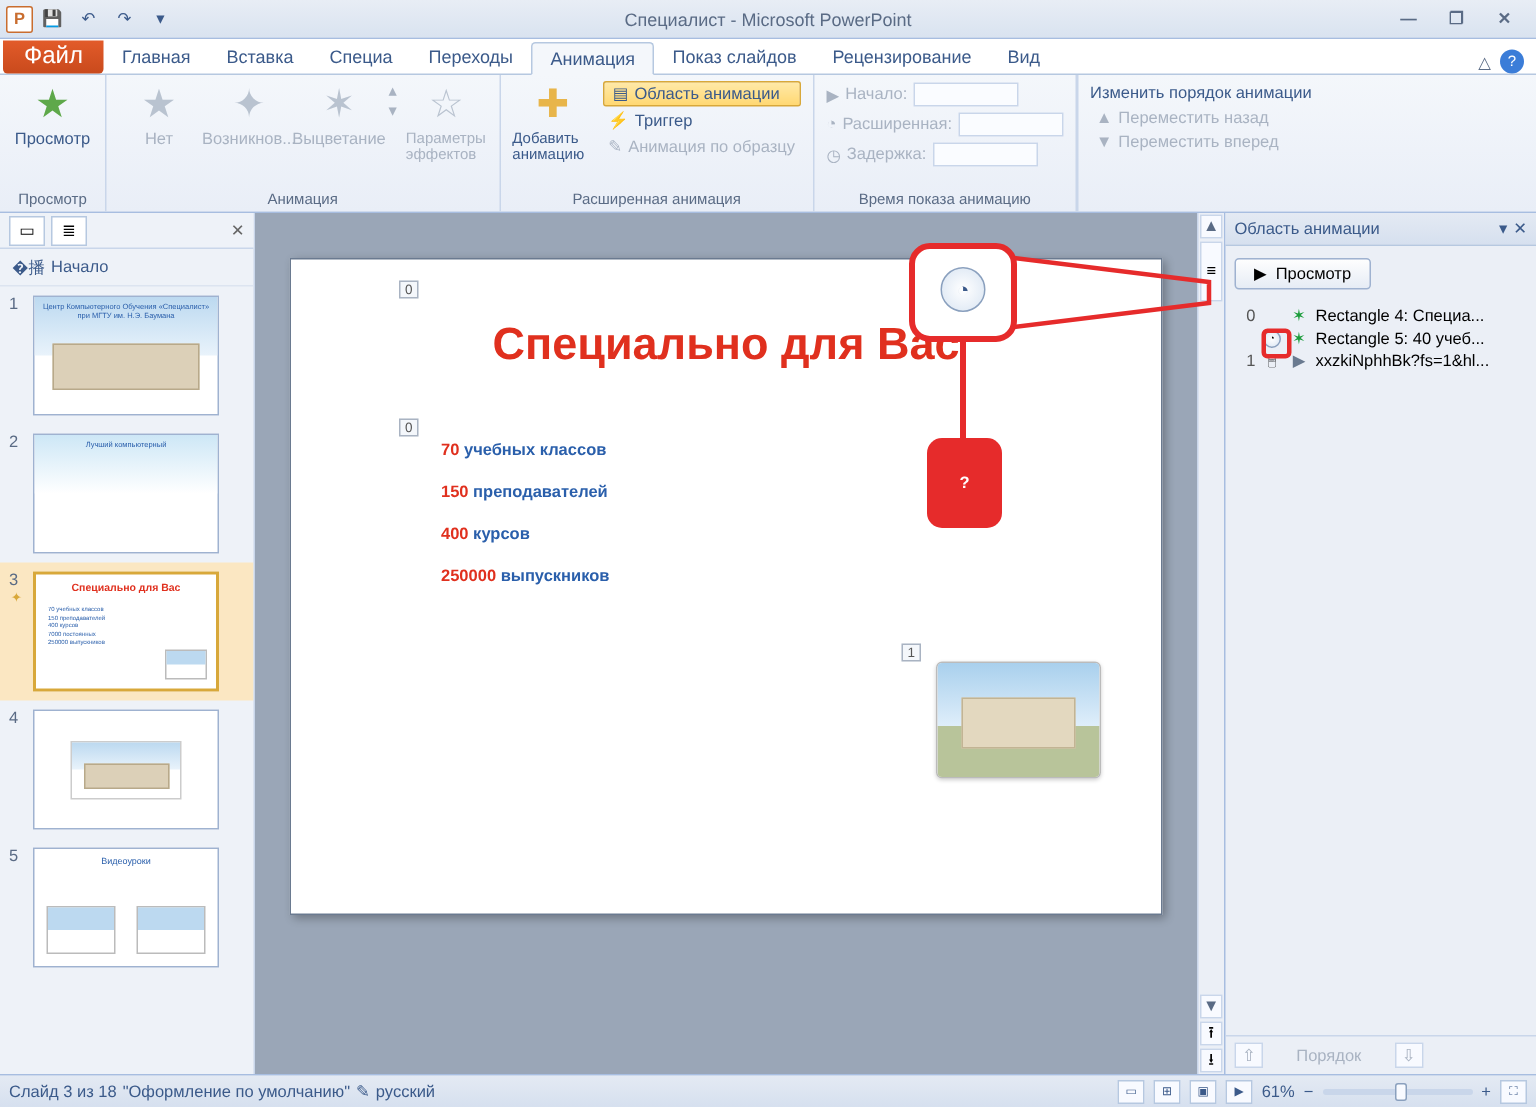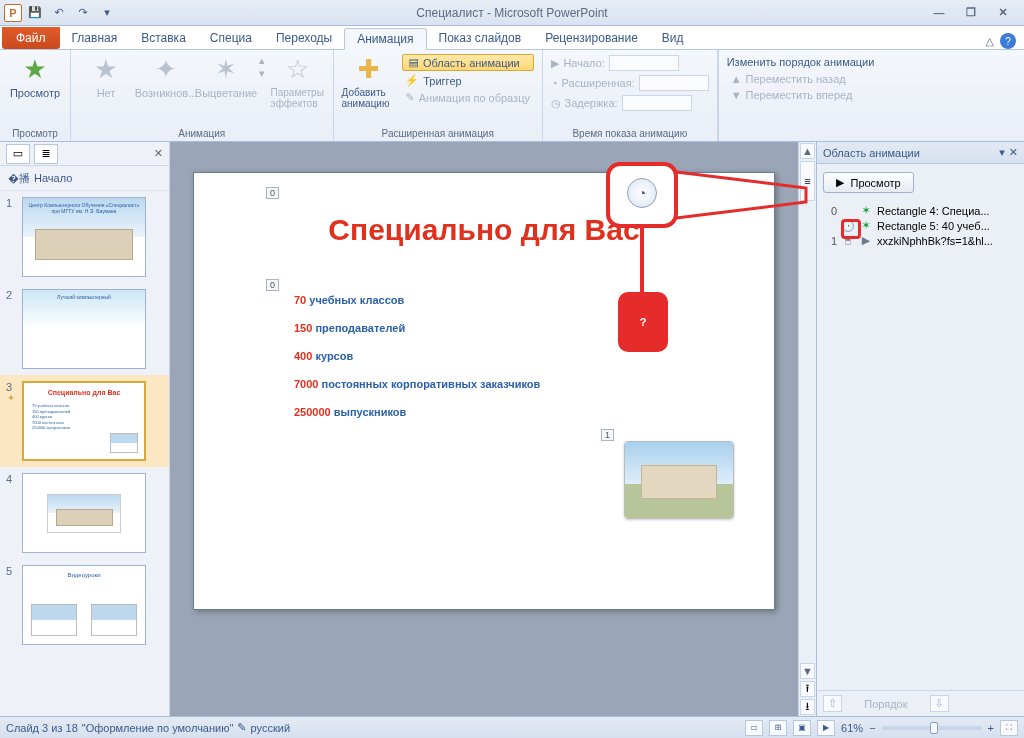--- a/index.html
+++ b/index.html
@@ -9,21 +9,21 @@
 .titlebar { height: 26px; background: linear-gradient(#e8edf5,#d9e3f0); display: flex; align-items: center; border-bottom: 1px solid #a7bde0; position: relative; }
 .qat { display: flex; align-items: center; gap: 2px; padding-left: 4px; }
 .qat .pp-icon { width: 18px; height: 18px; border: 1px solid #c96d2f; background: #fff; display: flex; align-items: center; justify-content: center; color: #c96d2f; font-weight: bold; font-size: 11px; border-radius: 2px; }
 .qat-btn { width: 22px; height: 22px; display: flex; align-items: center; justify-content: center; color: #3b5a8a; }
 .title-text { position: absolute; left: 50%; transform: translateX(-50%); color: #5a6b85; font-size: 12px; }
 .window-controls { margin-left: auto; display: flex; gap: 6px; padding-right: 8px; }
 .wc { width: 26px; height: 16px; display: flex; align-items: center; justify-content: center; color: #5a6b85; font-weight: bold; }
 
 
 .ribbon-tabs { height: 24px; background: #fff; display: flex; align-items: flex-end; border-bottom: 1px solid #b6c8e0; padding-left: 0; position: relative; }
-.file-tab { background: linear-gradient(#e25b2a,#c94a1c); color: #fff; padding: 4px 14px; height: 22px; display: flex; align-items: center; font-size: 12px; border-radius: 0 0 3px 3px; margin-left: 2px; }
+.file-tab { background: linear-gradient(#e25b2a,#c94a1c); color: #fff; padding: 4px 14px; height: 22px; display: flex; align-items: center; font-size: 16px; border-radius: 0 0 3px 3px; margin-left: 2px; }
 .tab { padding: 4px 12px; color: #3b5a8a; cursor: default; height: 22px; display: flex; align-items: center; font-size: 12px; }
 .tab.active { background: #f4f7fb; border: 1px solid #b6c8e0; border-bottom: 1px solid #f4f7fb; border-radius: 3px 3px 0 0; margin-bottom: -1px; }
 .ribbon-tabs .help { margin-left: auto; display: flex; gap: 6px; padding-right: 8px; align-items: center; }
 .help-icon { width: 16px; height: 16px; border-radius: 50%; background: #3b7dd8; color: #fff; display: flex; align-items: center; justify-content: center; font-size: 10px; }
 
 
 .ribbon { height: 92px; background: linear-gradient(#f4f7fb,#e9eef7); border-bottom: 1px solid #a7bde0; display: flex; }
 .group { border-right: 1px solid #c9d6ea; padding: 4px 8px 2px; display: flex; flex-direction: column; }
 .group-body { flex: 1; display: flex; align-items: flex-start; gap: 6px; }
 .group-label { text-align: center; color: #5a6b85; font-size: 10px; padding-top: 2px; }
@@ -312,21 +312,20 @@
   <div class="canvas-wrap">
     <div class="canvas-scroll">
       <div class="slide">
         <div class="sel-tag" style="left:72px;top:14px">0</div>
         <h1>Специально для Вас</h1>
         <div class="sel-tag" style="left:72px;top:106px">0</div>
         <div class="lines">
           <p><span class="num">70</span><span> учебных классов</span></p>
           <p><span class="num">150</span><span> преподавателей</span></p>
           <p><span class="num">400</span><span> курсов</span></p>
-          <p style="max-width:300px"><span class="num">7000</span><span> постоянных корпоративных заказчиков</span></p>
           <p><span class="num">250000</span><span> выпускников</span></p>
         </div>
         <div class="sel-tag" style="right:160px;bottom:168px">1</div>
         <div class="img-small">
           <div class="sky"></div>
             <div class="gnd"></div>
             <div class="bl"></div>
         </div>
       </div>
     </div>

